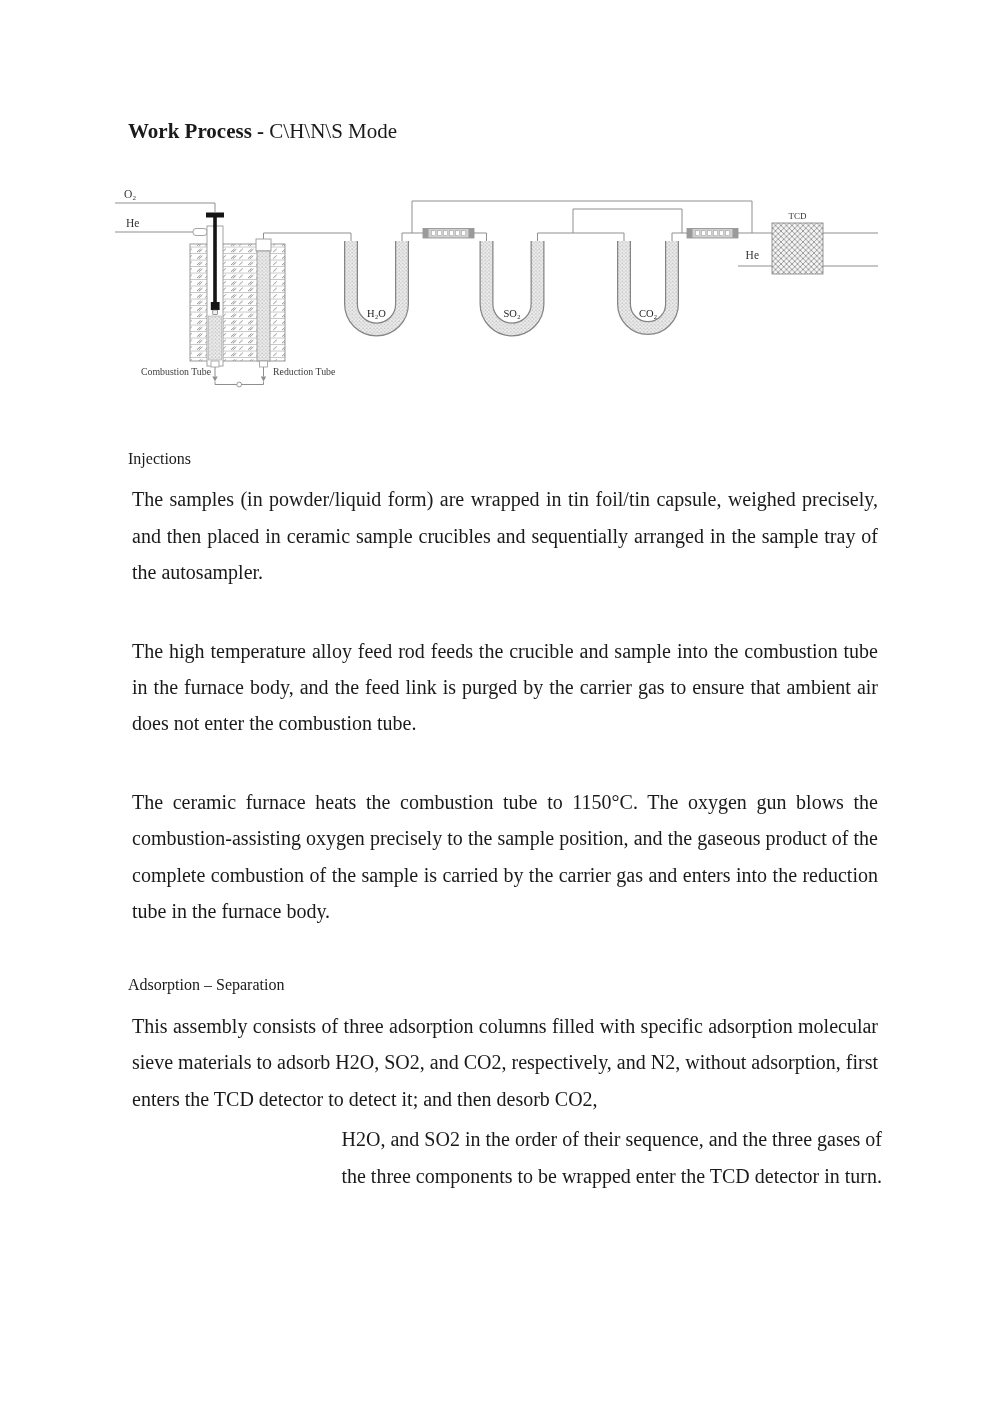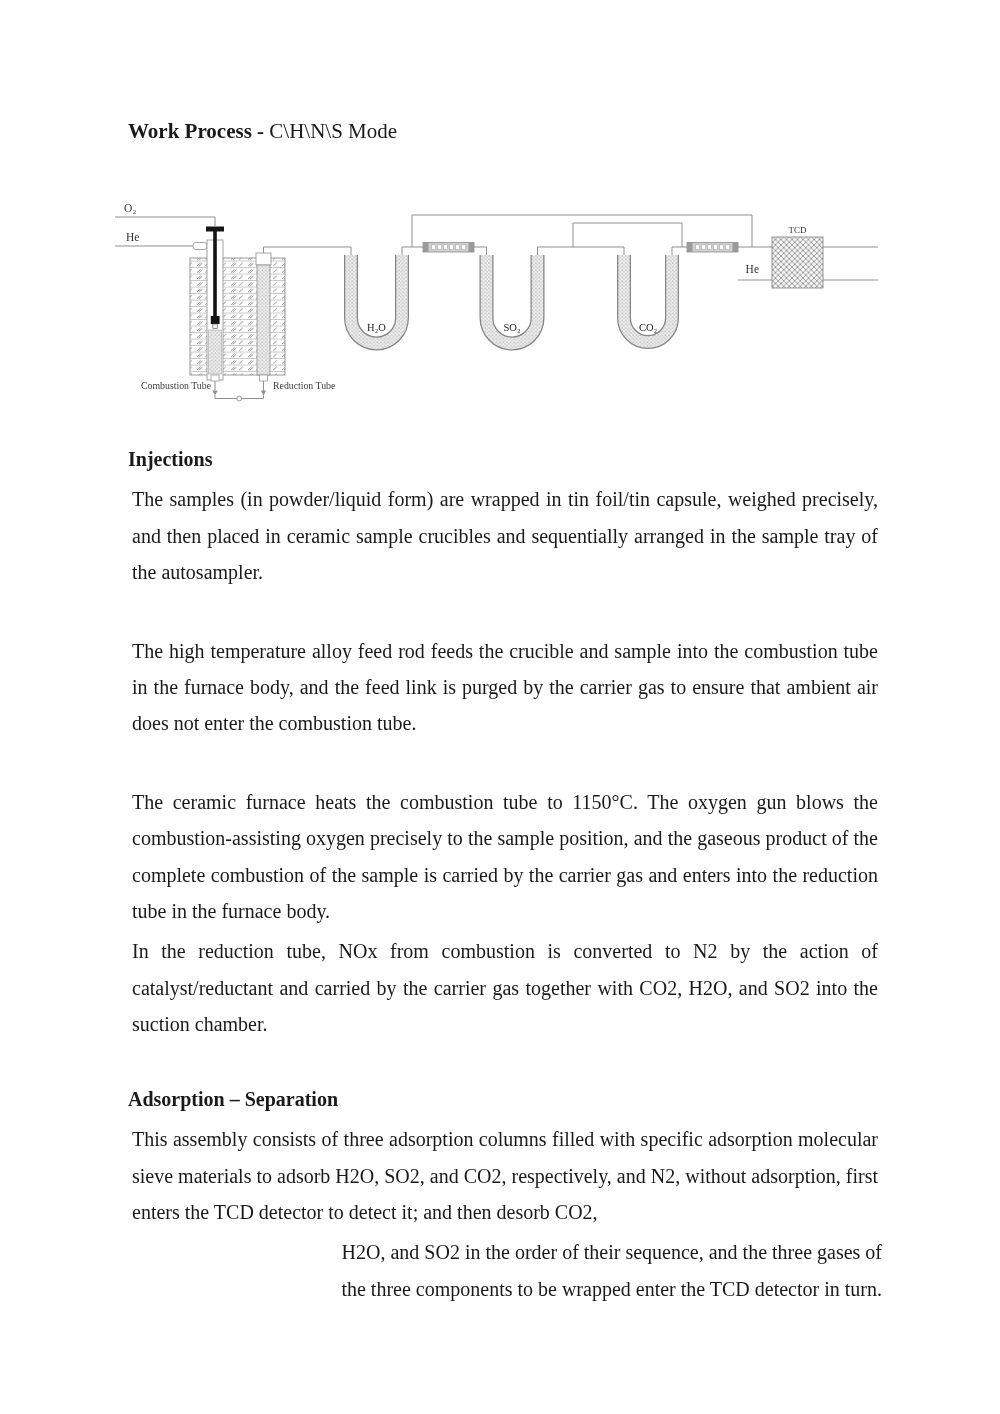--- a/index.html
+++ b/index.html
@@ -11,29 +11,29 @@
     font-family:"Liberation Serif","DejaVu Serif",serif;
     color:#1a1a1a;
     overflow:hidden;
   }
   .title {
     position:absolute; left:128px; top:116px;
     font-size:21px; line-height:30px; white-space:pre;
   }
   .title .b { font-weight:bold; }
   .diagram-wrap {
-    position:absolute; left:110px; top:190px;
+    position:absolute; left:110px; top:176px;
     width:790px; height:215px;
   }
   .content {
     position:absolute; left:128px; top:441px; width:754px;
     font-size:20px; line-height:36.4px;
   }
   h2.sec-heading {
-    font-size:20px; font-weight:bold; line-height:36.4px;
+    font-size:16px; font-weight:normal; line-height:36.4px;
     margin:0;
   }
   p.body-par {
     text-align:justify; margin:4px;
   }
   .plain-line { text-align:right; }
   .gap { height:34px; }
   svg text {
     font-family:"Liberation Serif","DejaVu Serif",serif;
   }
@@ -156,21 +156,20 @@
       <h2 class="sec-heading">Injections</h2>
       <p class="body-par">The samples (in powder/liquid form) are wrapped in tin foil/tin capsule, weighed precisely, and then placed in ceramic sample crucibles and sequentially arranged in the sample tray of the autosampler.</p>
       <div class="gap"></div>
       <p class="body-par">The high temperature alloy feed rod feeds the crucible and sample into the combustion tube in the furnace body, and the feed link is purged by the carrier gas to ensure that ambient air does not enter the combustion tube.</p>
     </div>
 
     <div class="gap"></div>
 
     <div>
       <p class="body-par">The ceramic furnace heats the combustion tube to 1150°C. The oxygen gun blows the combustion-assisting oxygen precisely to the sample position, and the gaseous product of the complete combustion of the sample is carried by the carrier gas and enters into the reduction tube in the furnace body.</p>
-      <p class="body-par">In the reduction tube, NOx from combustion is converted to N2 by the action of catalyst/reductant and carried by the carrier gas together with CO2, H2O, and SO2 into the suction chamber.</p>
     </div>
 
     <div class="gap"></div>
 
     <div>
       <h2 class="sec-heading">Adsorption – Separation</h2>
       <p class="body-par">This assembly consists of three adsorption columns filled with specific adsorption molecular sieve materials to adsorb H2O, SO2, and CO2, respectively, and N2, without adsorption, first enters the TCD detector to detect it; and then desorb CO2,</p>
       <div class="plain-line">H2O, and SO2 in the order of their sequence, and the three gases of</div>
       <div class="plain-line">the three components to be wrapped enter the TCD detector in turn.</div>
     </div>

